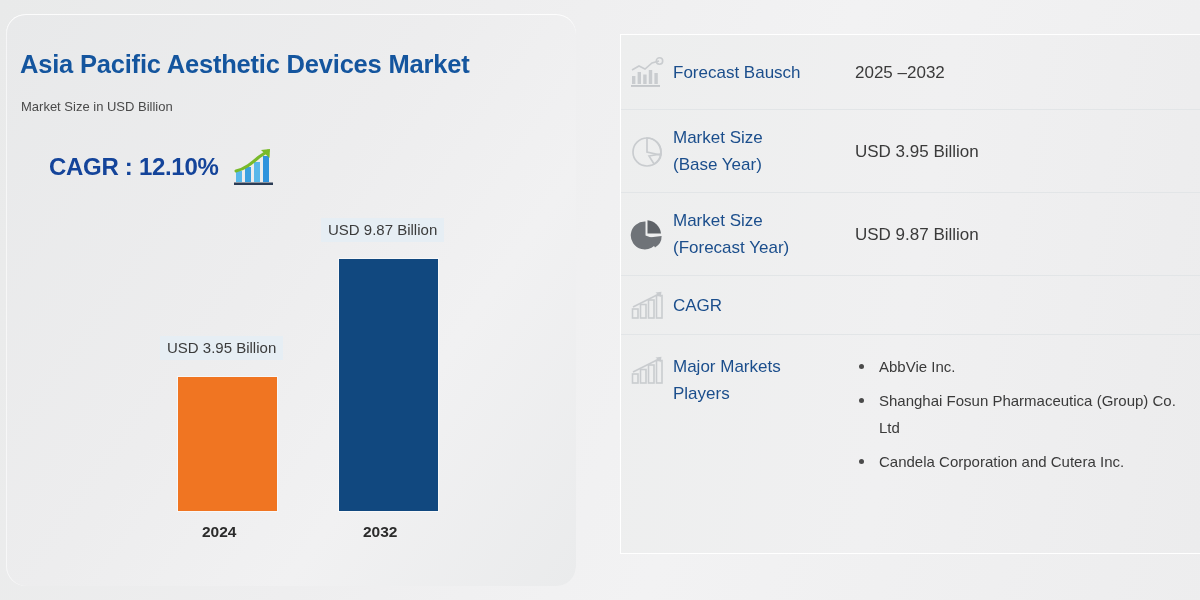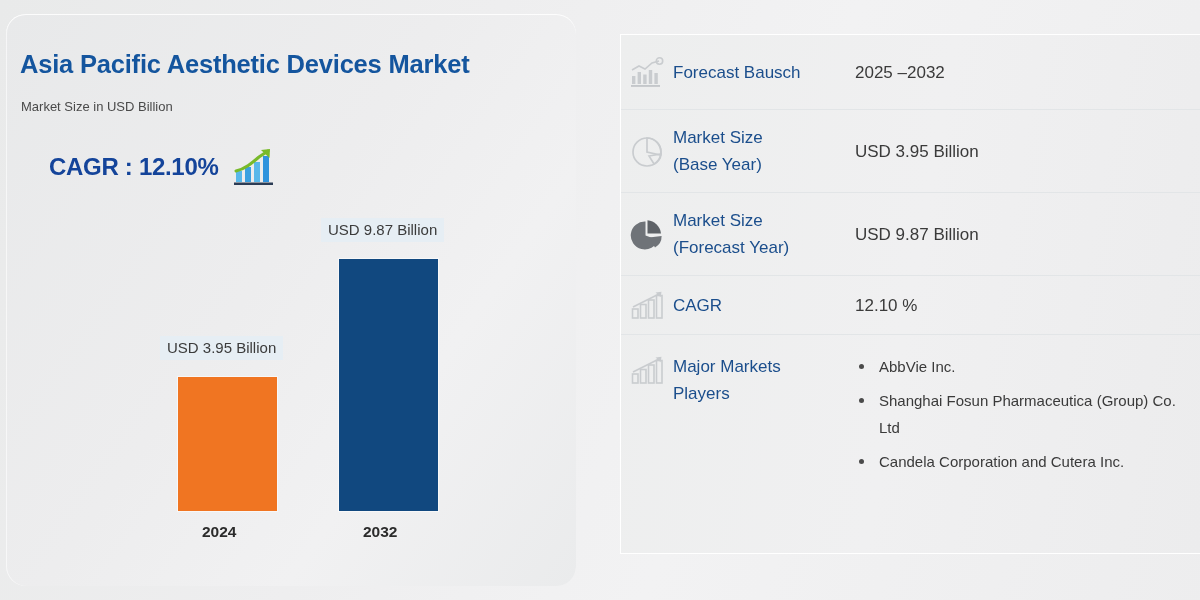--- a/index.html
+++ b/index.html
@@ -209,21 +209,20 @@
             <rect x="2.5" y="19" width="5.5" height="9"></rect>
             <rect x="10.5" y="14.5" width="5.5" height="13.5"></rect>
             <rect x="18.5" y="10" width="5.5" height="18"></rect>
             <rect x="26.5" y="5.5" width="5.5" height="22.5"></rect>
             <path d="M3 17 L30 3.5"></path>
           </g>
           <path d="M25.5 2.5 L31.5 1.8 L30.6 7.3 Z" fill="#c9cccf"></path>
         </svg>
       </div>
       <div class="row-label">CAGR</div>
-      <div class="row-value">12.10 %</div>
     </div>
 
     <div class="row row-players">
       <div class="row-icon">
         <svg width="34" height="32" viewBox="0 0 34 32" xmlns="http://www.w3.org/2000/svg">
           <g fill="none" stroke="#c9cccf" stroke-width="1.6">
             <rect x="2.5" y="19" width="5.5" height="9"></rect>
             <rect x="10.5" y="14.5" width="5.5" height="13.5"></rect>
             <rect x="18.5" y="10" width="5.5" height="18"></rect>
             <rect x="26.5" y="5.5" width="5.5" height="22.5"></rect>

